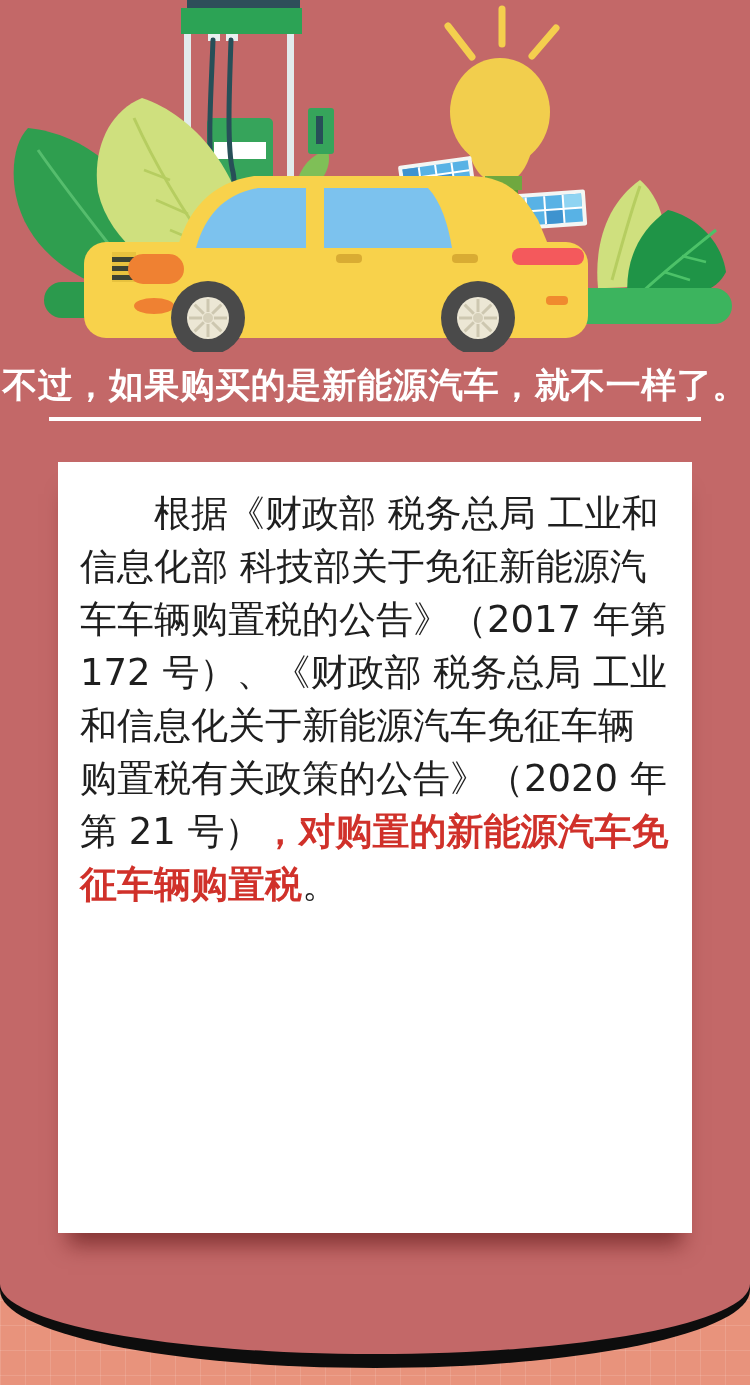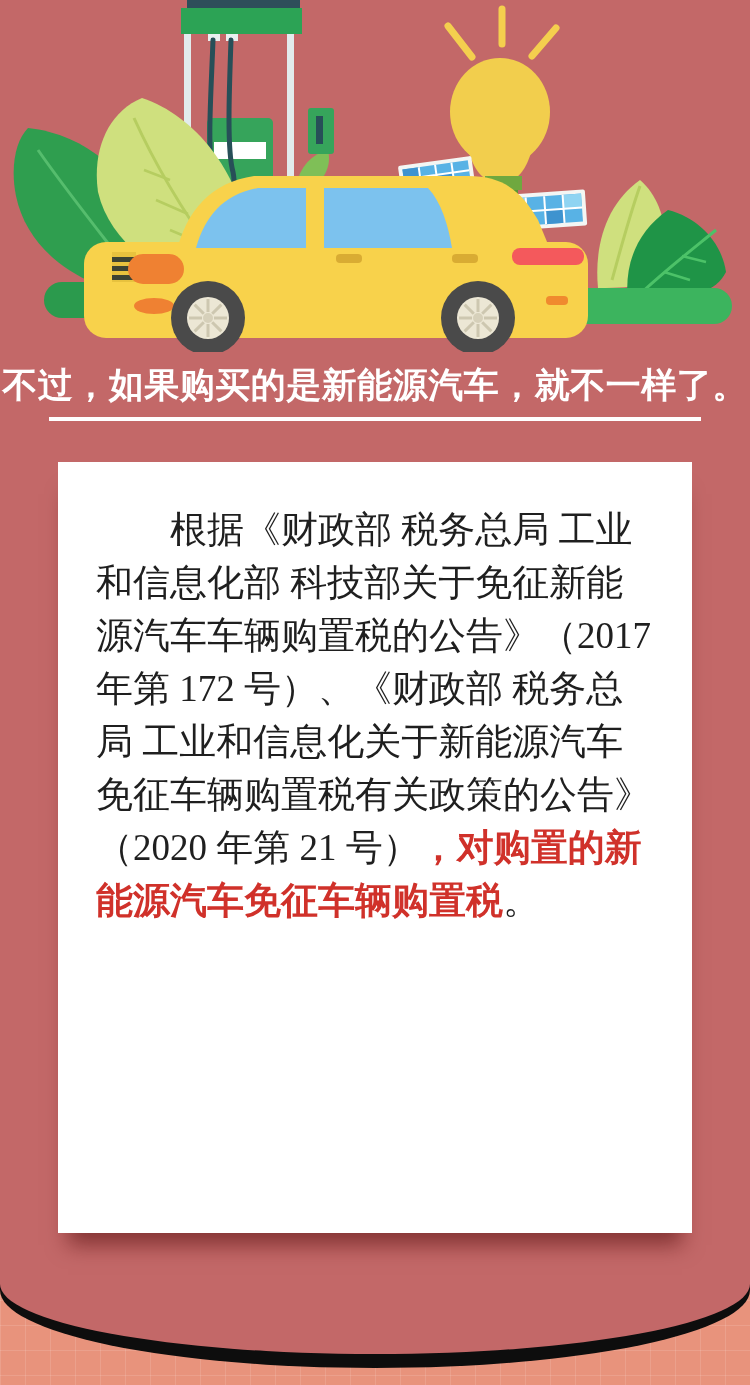--- a/index.html
+++ b/index.html
@@ -32,22 +32,22 @@
     position:absolute;top:417px;left:49px;width:652px;height:4px;
     background:var(--banner-text,#ffffff);
   }
   .card{
     position:absolute;left:58px;top:462px;width:634px;height:771px;
     background:var(--card-bg,#ffffff);box-sizing:border-box;
     padding:25px 22px 0 22px;
     box-shadow:0 22px 20px -10px rgba(80,10,10,.55);
   }
   .card p{
-    margin:16px;font-size:37px;line-height:53px;
-    color:var(--body-text,#1f1f1f);letter-spacing:0;font-family:Liberation Serif, serif;
+    margin:0;font-size:37px;line-height:53px;
+    color:var(--body-text,#1f1f1f);letter-spacing:0;
   }
   .card p.indent{text-indent:2em;}
   .card .em{color:var(--emphasis-red,#d0312a);font-weight:bold;}
 </style>
 </head>
 <body>
 
 <div class="stage">
 
   <div class="black-curve"></div>

